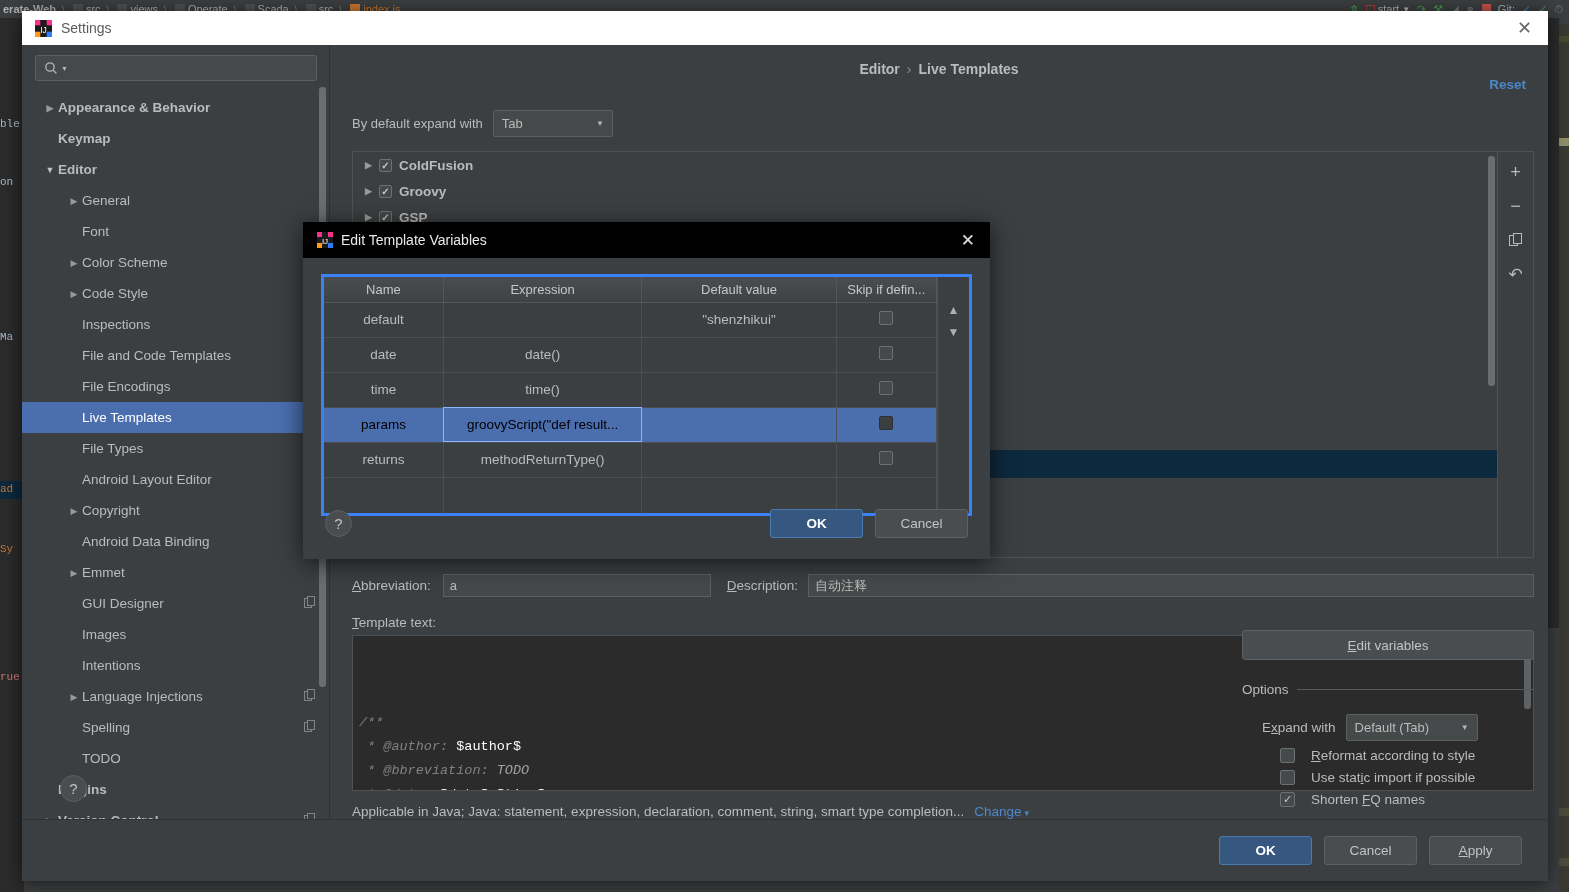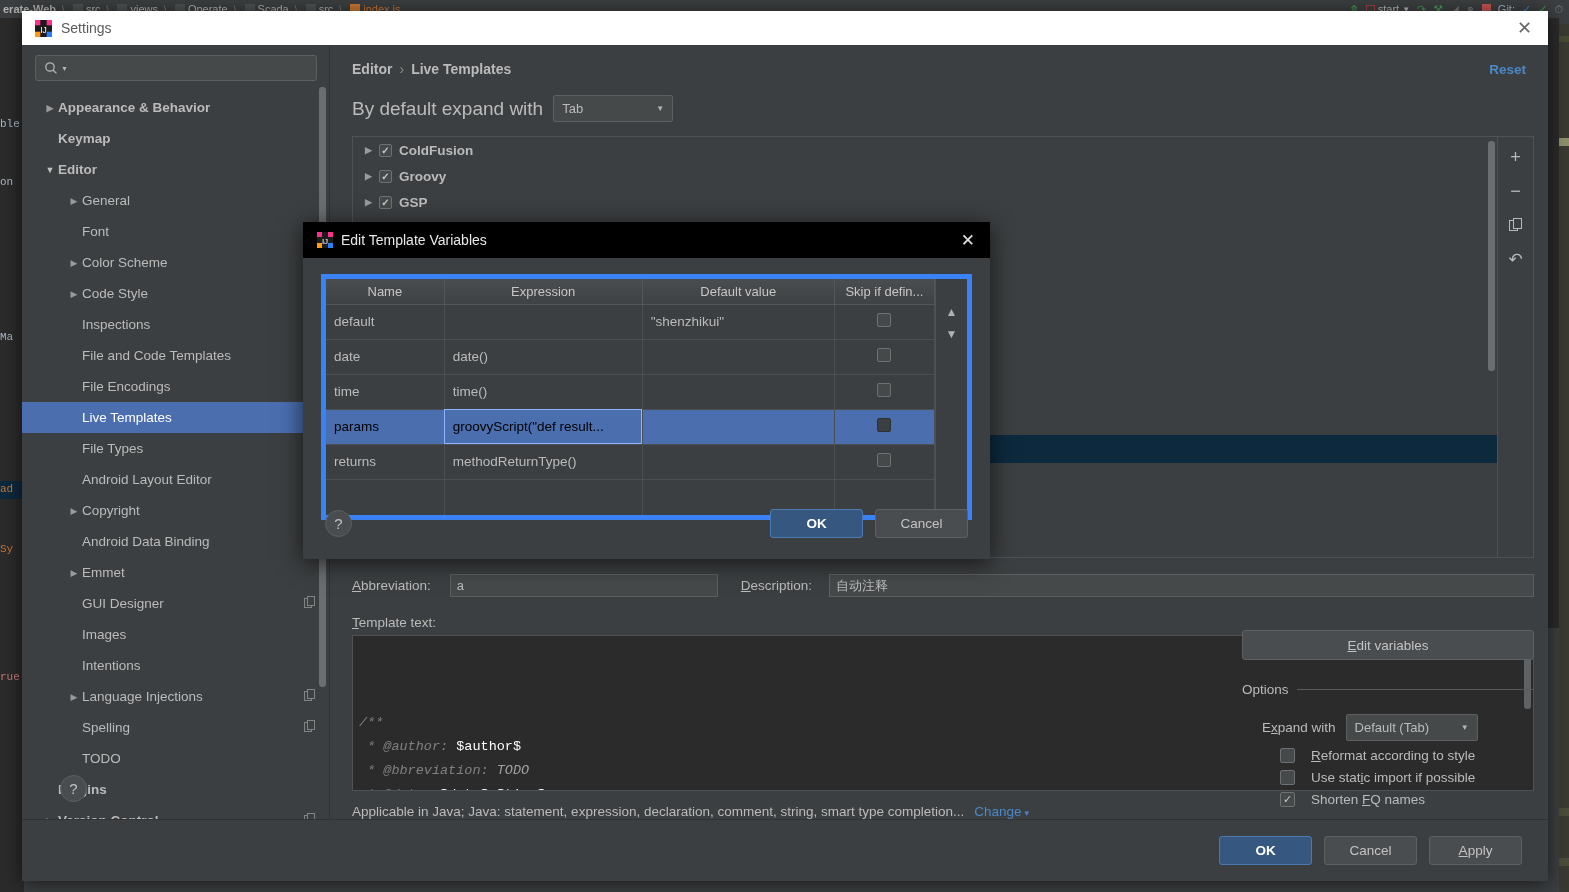--- a/index.html
+++ b/index.html
@@ -85,27 +85,27 @@
   .sb-scroll { position:absolute; right:4px; top:42px; width:7px; height:600px; background:#6a6e70; border-radius:3px; }
   .help-round {
     position:absolute; left:38px; bottom:17px; width:27px; height:27px; border-radius:50%;
     background:#4a4d4f; border:1px solid #5d6063; color:#c0c0c0; font-size:15px;
     display:flex; align-items:center; justify-content:center;
   }
   .side-divider { position:absolute; right:0; top:0; bottom:0; width:1px; background:#323232; }
 
   
   .pane { flex:1; display:flex; flex-direction:column; min-width:0; padding:0; position:relative; }
-  .pane-head { display:flex; align-items:center; padding:16px 22px 0 22px; }
+  .pane-head { display:flex; align-items:center; padding:16px 22px 0 22px;flex-direction:column; }
   .breadcrumb { font-size:14px; font-weight:bold; color:#bbbbbb; }
   .breadcrumb .sepb { color:#8a8a8a; font-weight:normal; margin:0 7px; }
   .reset-link { margin-left:auto; color:#4a88c7; font-weight:bold; font-size:13.5px; cursor:default; }
 
   .expand-row { display:flex; align-items:center; gap:10px; padding:18px 22px 0 22px; }
-  .expand-lbl { font-size:19px; }
+  .expand-lbl { font-size:13px; }
   .combo {
     height:27px; min-width:118px; background:#45494a; border:1px solid #5e6060; border-radius:2px;
     display:flex; align-items:center; padding:0 8px; font-size:13px; color:#bbb;
   }
   .combo .cval { flex:1; }
   .combo .carrow { font-size:8px; color:#b4b4b4; margin-left:10px; }
 
   .tpl-area { margin:14px 14px 0 22px; display:flex; flex:1; min-height:0; }
   .tpl-list {
     flex:1; background:#3c3f41; border:1px solid #4f5254; border-right:0; position:relative; overflow:hidden;
@@ -119,21 +119,21 @@
   }
   .tpl-sel-row { position:absolute; left:0; right:0; top:298px; height:28px; background:#0d293e; }
   .list-scrollbar { position:absolute; right:2px; top:4px; width:7px; height:230px; background:#6a6e70; border-radius:3px; }
   .tpl-toolbar {
     width:37px; flex:0 0 37px; border:1px solid #4f5254; border-left:1px solid #4f5254;
     display:flex; flex-direction:column; align-items:center; padding-top:10px; gap:14px;
   }
   .tb-ico { width:20px;height:20px;display:flex;align-items:center;justify-content:center;color:#b9b9b9; }
 
   .detail { padding:0 14px 0 22px; }
-  .row-abbr { display:flex; align-items:center; margin-top:16px; gap:7px;text-align:center; }
+  .row-abbr { display:flex; align-items:center; margin-top:16px; gap:0;text-align:center; }
   .lbl { font-size:13.5px; color:#bbbbbb; }
   .lbl u { text-decoration:underline; }
   .tfield {
     height:23px; background:#45494a; border:1px solid #5e6060; display:flex; align-items:center;
     padding:0 6px; font-size:13px; color:#bbb;
   }
   .abbr-field { width:268px; margin-left:12px; }
   .desc-field { flex:1; margin-left:10px; }
 
   .tpl-text-lbl { font-size:13.5px; margin-top:18px; }
@@ -186,21 +186,21 @@
     background:#3c3f41; box-shadow:0 4px 22px rgba(0,0,0,.65); display:flex; flex-direction:column;
   }
   .modal-title {
     height:36px; flex:0 0 36px; background:#000000; display:flex; align-items:center;
     padding:0 12px 0 14px; color:#e8e8e8; font-size:14px;
   }
   .modal-title .ij-logo { width:16px; height:16px; margin-right:8px; }
   .modal-title .mt-text { flex:1; }
   .modal-close { font-size:17px; color:#e0e0e0; line-height:1; padding:0 3px; }
   .modal-body { flex:1; padding:16px 18px 0 18px; display:flex; flex-direction:column; min-height:0; }
-  .vtable-wrap { display:flex; border:5px solid #3b82f6; background:#3c3f41; }
+  .vtable-wrap { display:flex; border:3px solid #3b82f6; background:#3c3f41;text-align:center; }
   .vtable { flex:1; border-collapse:collapse; table-layout:fixed; }
   .vtable th {
     height:25px; font-weight:normal; font-size:13px; color:#c6c6c6;
     background:linear-gradient(#4a4d4f,#3f4244); border-right:1px solid #53575a; border-bottom:1px solid #53575a;
     padding:0 4px; overflow:hidden; white-space:nowrap;
   }
   .vtable td {
     height:35px; font-size:13.5px; color:#bbbbbb; border-right:1px solid #4c4f51;
     border-bottom:1px solid #4c4f51; padding:0 8px; overflow:hidden; white-space:nowrap;
   }

